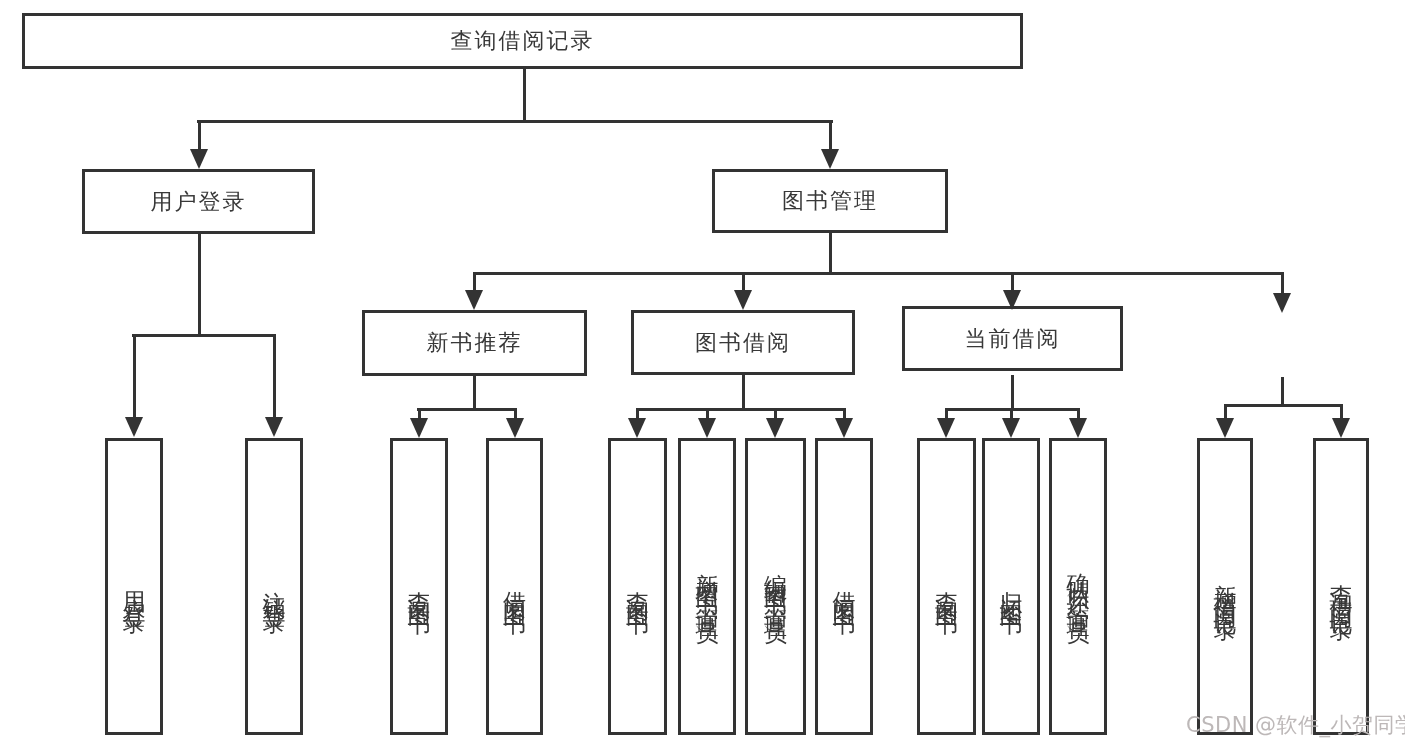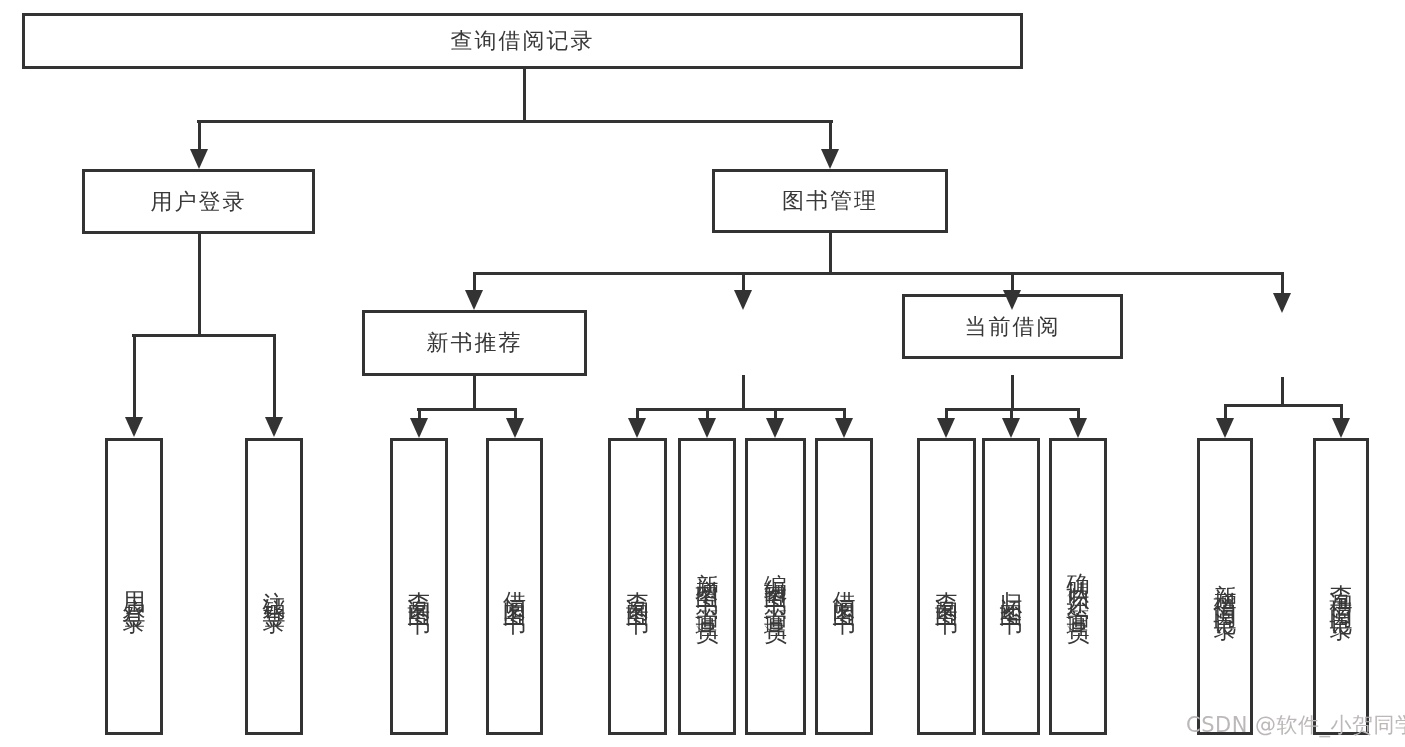--- a/index.html
+++ b/index.html
@@ -57,33 +57,36 @@
     </div>
     <div class="box h" style="left: 712px; top: 169px; width: 236px; height: 64px;">
       <span>图书管理</span>
     </div>
     <div class="box v" style="left: 390px; top: 438px; width: 58px; height: 297px;">
       <span>查询图书</span>
     </div>
     <div class="box v" style="left: 486px; top: 438px; width: 57px; height: 297px;">
       <span>借阅图书</span>
     </div>
+    <div class="box h" style="left: 631px; top: 310px; width: 224px; height: 65px;">
+      <span>图书借阅</span>
+    </div>
     <div class="box v" style="left: 608px; top: 438px; width: 59px; height: 297px;">
       <span>查询图书</span>
     </div>
     <div class="box v" style="left: 678px; top: 438px; width: 58px; height: 297px;">
       <span>新增图书（管理员）</span>
     </div>
     <div class="box v" style="left: 745px; top: 438px; width: 61px; height: 297px;">
       <span>编辑图书（管理员）</span>
     </div>
     <div class="box v" style="left: 815px; top: 438px; width: 58px; height: 297px;">
       <span>借阅图书</span>
     </div>
-    <div class="box h" style="left: 902px; top: 294px; width: 221px; height: 65px;">
+    <div class="box h" style="left: 902px; top: 306px; width: 221px; height: 65px;">
       <span>当前借阅</span>
     </div>
     <div class="box v" style="left: 917px; top: 438px; width: 59px; height: 297px;">
       <span>查询图书</span>
     </div>
     <div class="box v" style="left: 982px; top: 438px; width: 58px; height: 297px;">
       <span>归还图书</span>
     </div>
     <div class="box v" style="left: 1049px; top: 438px; width: 58px; height: 297px;">
       <span>确认归还（管理员）</span>

